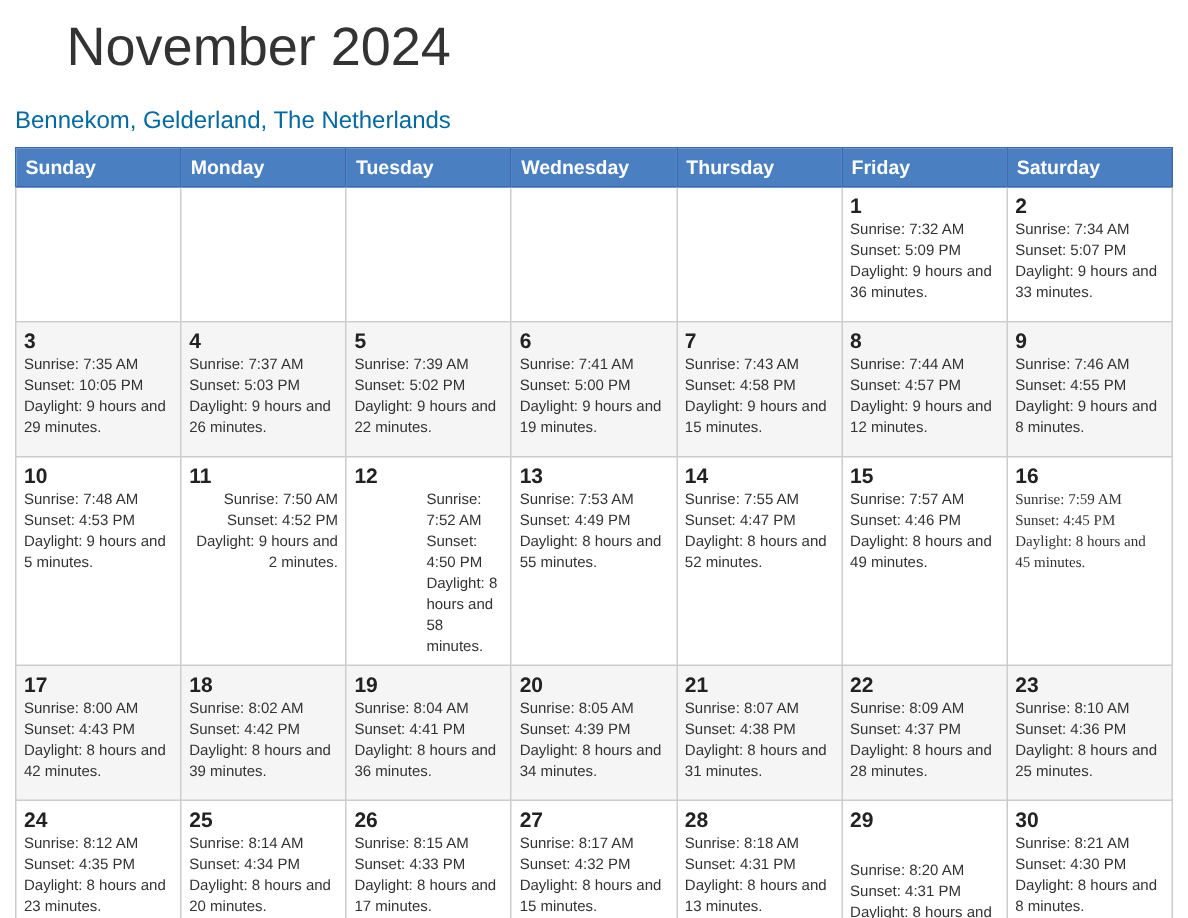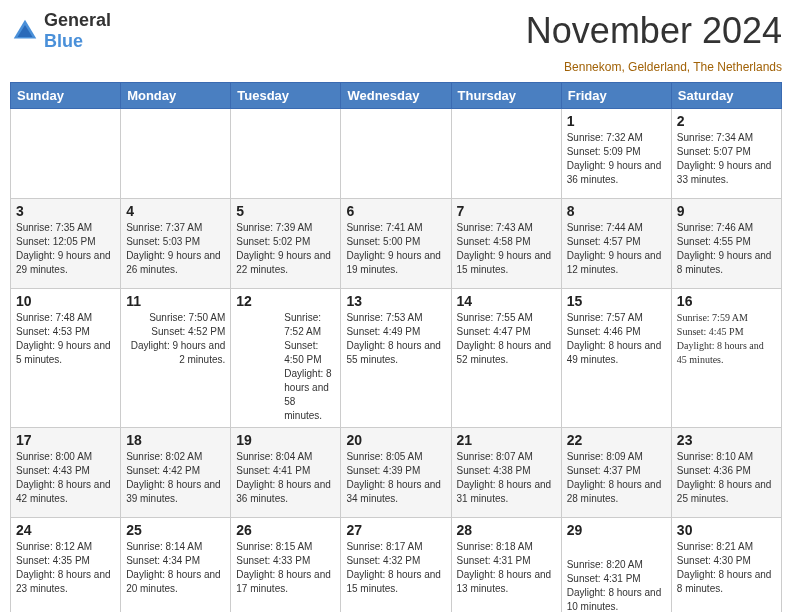--- a/index.html
+++ b/index.html
@@ -8,21 +8,21 @@
     .header-area { display: flex; align-items: flex-start; justify-content: space-between; margin-bottom: 8px; }
     
     .logo { display: flex; align-items: center; }
     .logo-text { display: flex; flex-direction: column; }
     .logo-general { font-size: 18px; font-weight: bold; color: #333; }
     .logo-blue { font-size: 18px; font-weight: bold; color: #4a90d9; }
     .logo-icon { width: 30px; height: 30px; margin-right: 4px; }
     
     .title-area { text-align: right; }
     .month-title { font-size: 36px; font-weight: normal; color: #333; }
-    .location { font-size: 12px; color: #a16207; margin-top: 8px; }
+    .location { font-size: 16px; color: #0369a1; margin-top: 20px; }
     
     table { width: 100%; border-collapse: collapse; table-layout: fixed; }
     
     th { background-color: #4a7fc1; color: white; text-align: left; padding: 5px 6px; font-size: 13px; font-weight: bold; border: 1px solid #3a6ab1; }
     
     td { border: 1px solid #ccc; padding: 4px 5px; vertical-align: top; font-size: 10.5px; color: #333; height: 90px; background: #fff; }
     
     .empty-cell { background: #f9f9f9; }
     
     .day-num { font-size: 14px; font-weight: bold; color: #222; display: block; margin-bottom: 2px; }
@@ -30,30 +30,20 @@
     .cell-info { font-size: 10px; color: #333; line-height: 1.4; }
     
     tr:nth-child(even) td { background: #f5f5f5; }
     tr:nth-child(odd) td { background: #ffffff; }
     tr:first-child td { background: inherit; }
   </style>
 </head>
 <body>
 
 <div class="header-area">
-  <div class="logo">
-    <svg class="logo-icon" viewBox="0 0 40 40" xmlns="http://www.w3.org/2000/svg">
-      <polygon points="20,5 35,30 5,30" fill="#4a90d9"></polygon>
-      <polygon points="20,12 30,28 10,28" fill="#2a6ab9"></polygon>
-    </svg>
-    <div class="logo-text">
-      <span class="logo-general">General</span>
-      <span class="logo-blue">Blue</span>
-    </div>
-  </div>
   <div class="title-area">
     <div class="month-title">November 2024</div>
     <div class="location">Bennekom, Gelderland, The Netherlands</div>
   </div>
 </div>
 
 <table>
   <thead>
     <tr>
     <th>Sunday</th>
@@ -82,21 +72,21 @@
           <span class="day-num">2</span>
           <div class="cell-info" style="white-space: pre-line;">Sunrise: 7:34 AM
 Sunset: 5:07 PM
 Daylight: 9 hours and 33 minutes.</div>
         </td>
       </tr>
       <tr>
         <td>
           <span class="day-num">3</span>
           <div class="cell-info" style="white-space: pre-line;">Sunrise: 7:35 AM
-Sunset: 12:05 PM
+Sunset: 10:05 PM
 Daylight: 9 hours and 29 minutes.</div>
         </td>
         <td>
           <span class="day-num">4</span>
           <div class="cell-info" style="white-space: pre-line;">Sunrise: 7:37 AM
 Sunset: 5:03 PM
 Daylight: 9 hours and 26 minutes.</div>
         </td>
         <td>
           <span class="day-num">5</span>

